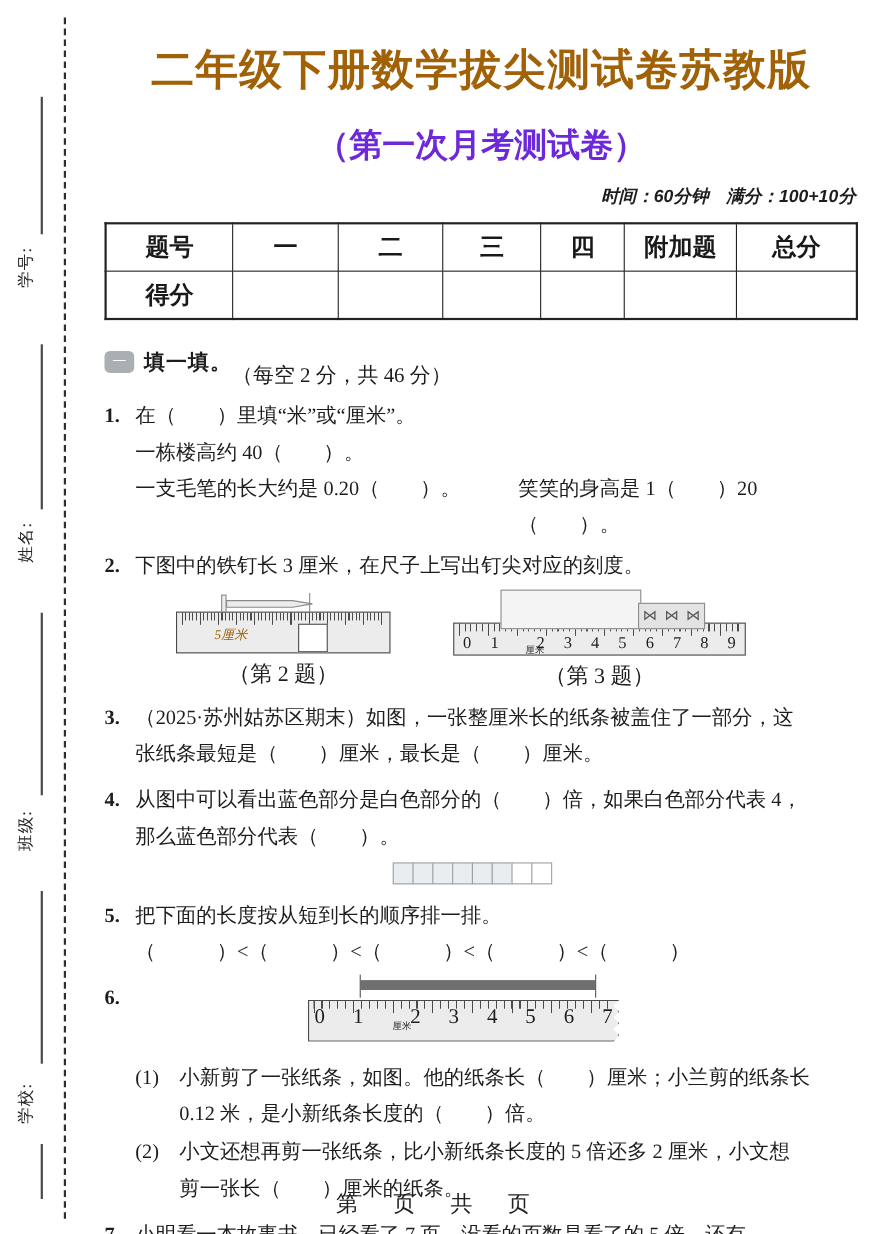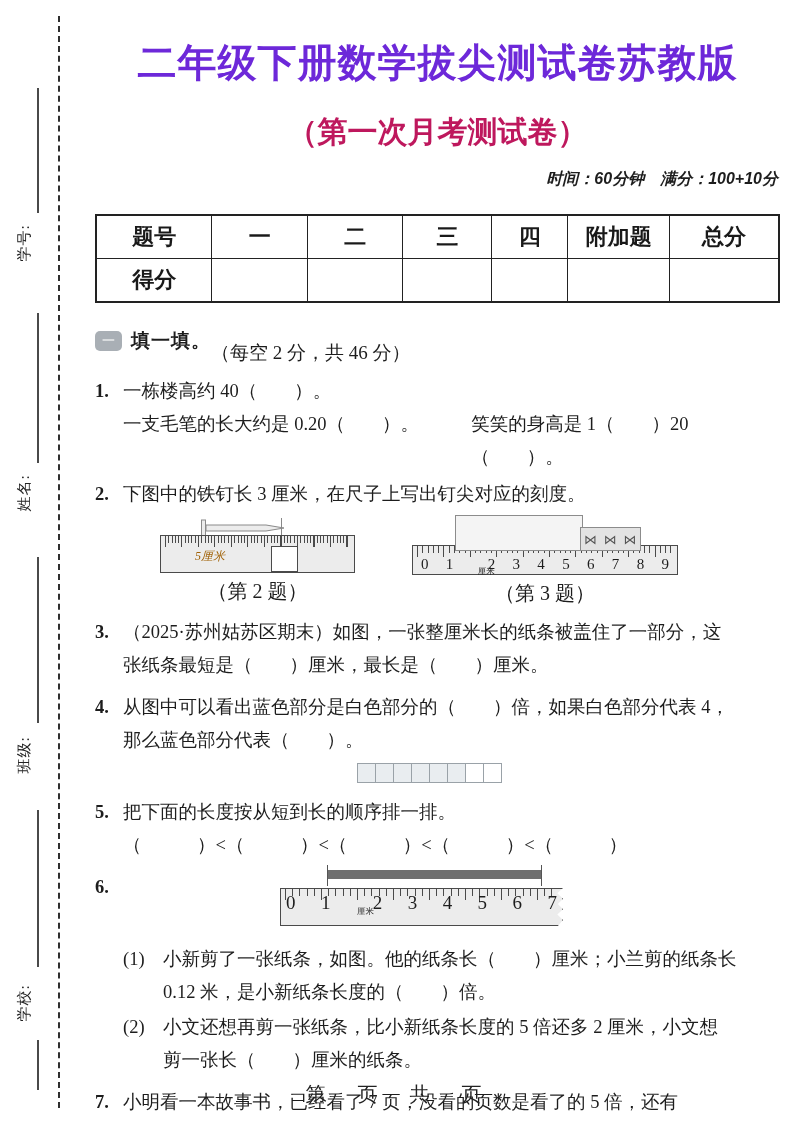--- a/index.html
+++ b/index.html
@@ -14,27 +14,27 @@
   .dash-line { position:absolute; left:58px; top:16px; height:1092px; width:0;
     border-left:2.5px dashed #2e2e2e; }
   .sline { position:absolute; left:37px; width:2px; background:#4a4a4a; }
   .slabel { position:absolute; left:24px; font-size:15px; white-space:nowrap;
     transform:translate(-50%,-50%) rotate(-90deg); color:#222; letter-spacing:1px; }
 
   
   .content { position:absolute; left:95px; top:0; width:685px; }
 
   .title { margin-top:36px; text-align:center; font-family:Liberation Sans, sans-serif;
-    font-weight:bold; font-size:39px; letter-spacing:1px; color:#6d28d9; }
+    font-weight:bold; font-size:39px; letter-spacing:1px; color:#a16207; }
   .subtitle { margin-top:22px; text-align:center; font-family:"Liberation Sans", sans-serif;
-    font-weight:bold; font-size:30px; color:#be185d; }
+    font-weight:bold; font-size:30px; color:#6d28d9; }
   .meta { margin-top:16px; text-align:right; padding-right:2px;
     font-family:"Liberation Sans", sans-serif; font-weight:bold; font-size:16px;font-style:italic; }
 
-  table.score { width:100%; border-collapse:collapse; margin-top:24px;
+  table.score { width:100%; border-collapse:collapse; margin-top:12px;
     border:2.5px solid #222; table-layout:fixed; }
   table.score td { border:1.8px solid #222; height:40px; text-align:center;
     font-size:22px; font-weight:bold; color:#191919; }
   td.c0 { width:17%; } td.c1{width:14%;} td.c2{width:14%;} td.c3{width:13%;}
   td.c4{width:11%;} td.c5{width:15%;} td.c6{width:16%;}
 
   .section { margin-top:13px; display:flex; align-items:center; font-size:19px; }
   .badge { display:inline-flex; justify-content:center; align-items:center;
     width:27px; height:20px; border-radius:5px; background:#a9afb5; color:#fff;
     font-size:13px; margin-right:9px; flex:none; }
@@ -150,20 +150,21 @@
 
     <div class="section">
       <span class="badge">一</span>
       <span class="sec-title">填一填。</span>
       <span class="sec-note">（每空 2 分，共 46 分）</span>
     </div>
 
     <div class="q">
       <span class="num">1.</span>
       <div class="body">
+        <div>在（　　）里填“米”或“厘米”。</div>
         <div class="pair">
           <span class="rgt">一栋楼高约 40（　　）。</span>
         </div>
         <div class="pair">
           <span class="lft">一支毛笔的长大约是 0.20（　　）。</span>
           <span class="rgt">笑笑的身高是 1（　　）20（　　）。</span>
         </div>
       </div>
     </div>
 

